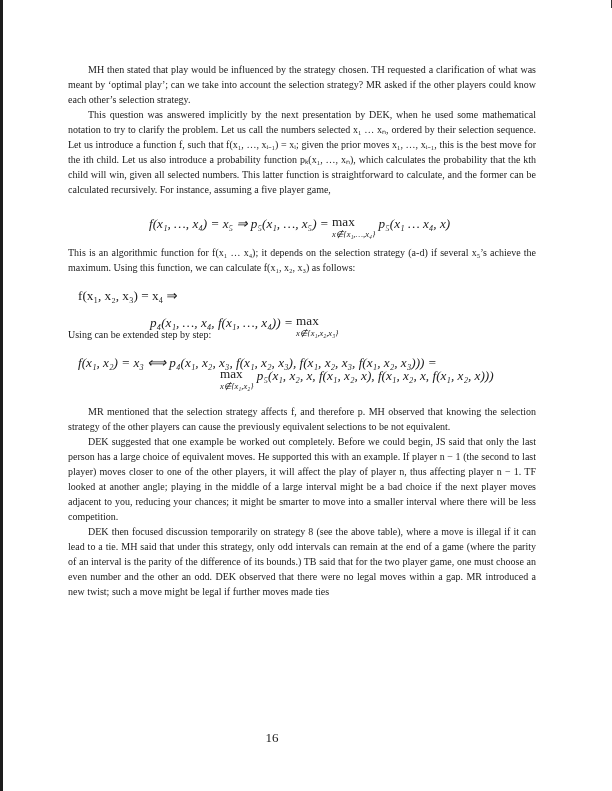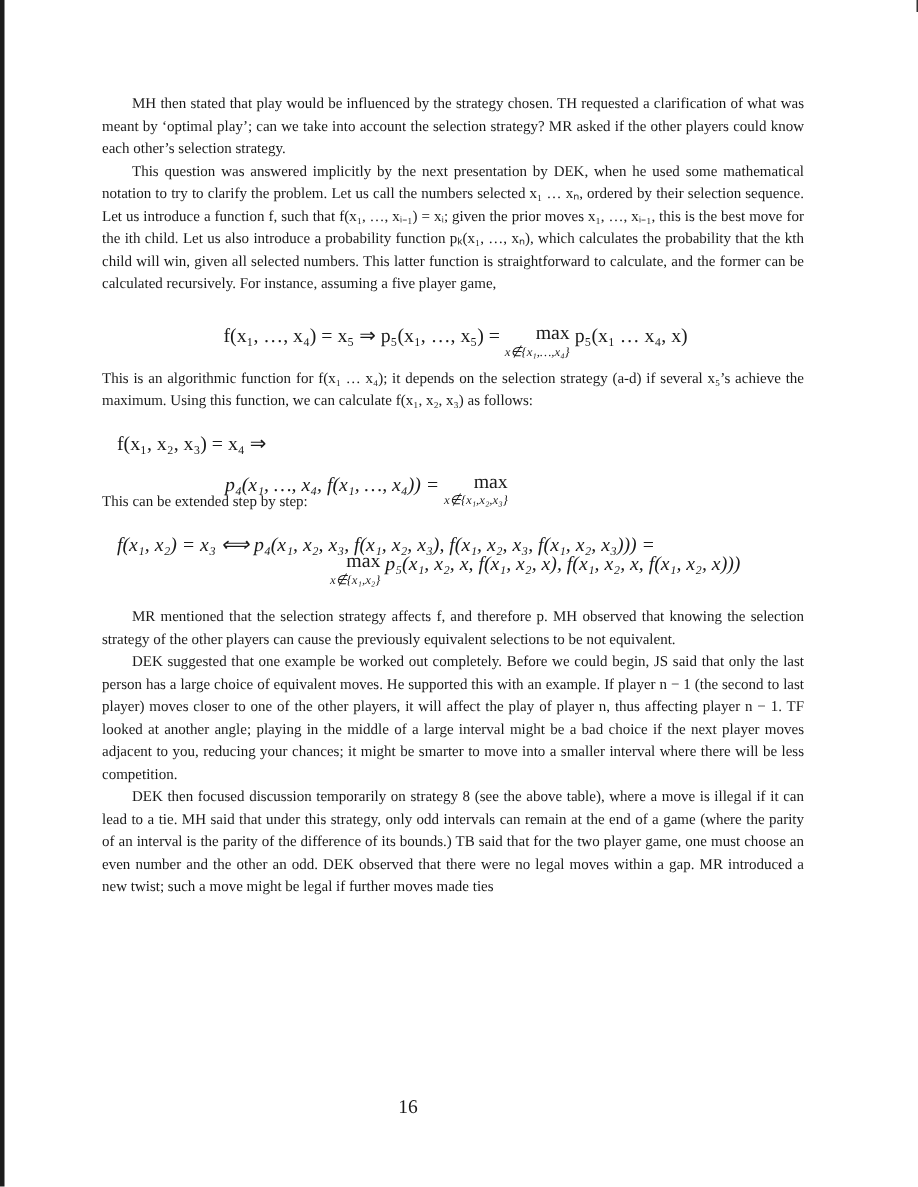--- a/index.html
+++ b/index.html
@@ -6,25 +6,25 @@
     body {
       width: 612px; height: 791px; background: #ffffff; position: relative; overflow: hidden;
       font-family: "DejaVu Serif", "Liberation Serif", serif; color: #1a1a1a;
     }
     .left-edge { position: absolute; left: 0; top: 0; width: 3px; height: 791px; background: #1c1c1c; }
     .top-mark { position: absolute; left: 611px; top: 0; width: 1px; height: 8px; background: #333; }
     .page { position: absolute; left: 68px; top: 62px; width: 468px; }
     p, .line { margin: 0; }
     .para { font-family: Liberation Serif, serif; font-size: 10px; line-height: 15px; text-align: justify; }
     .indent { text-indent: 20px; }
-    .math { }
+    .math { font-style: italic; }
     .eq { font-family: "Liberation Serif", serif; font-size: 13.2px; position: relative; }
     .eq1 { height: 48px; }
     .eq1 .lhs { position: absolute; left: 81px; top: 19px; white-space: nowrap; }
-    .maxop { display: inline-block; text-align: right; vertical-align: top; line-height: 12px; }
+    .maxop { display: inline-block; text-align: left; vertical-align: top; line-height: 12px; }
     .maxop .max { font-style: normal; display: block; }
     .maxop .sub { font-size: 8.5px; display: block; font-style: italic; }
     .eq2 { height: 52px; }
     .eq2 .l1 { position: absolute; left: 10px; top: 13px; white-space: nowrap; }
     .eq2 .l2 { position: absolute; left: 82px; top: 40px; white-space: nowrap; font-style: italic; }
     .eq3 { height: 56px; }
     .eq3 .l1 { position: absolute; left: 10px; top: 13px; white-space: nowrap; font-style: italic; }
     .eq3 .l2 { position: absolute; left: 152px; top: 26px; white-space: nowrap; font-style: italic; }
     .gap1 { height: 6px; }
     .page-number { position: absolute; left: 0; width: 544px; top: 730px; text-align: center; font-family: "Liberation Serif", serif; font-size: 13px; }
@@ -56,21 +56,21 @@
     <div class="l1">f(x₁, x₂, x₃) = x₄ ⇒</div>
     <div class="l2">
       <span>p₄(x₁, …, x₄, f(x₁, …, x₄)) =</span>
       <span class="maxop">
         <span class="max">max</span>
         <span class="sub">x∉{x₁,x₂,x₃}</span>
       </span>
     </div>
   </div>
 
-  <p class="para">This can be extended step by step:</p>
+  <p class="para">Using can be extended step by step:</p>
 
   <div class="eq eq3">
     <div class="l1">f(x₁, x₂) = x₃  ⟺  p₄(x₁, x₂, x₃, f(x₁, x₂, x₃), f(x₁, x₂, x₃, f(x₁, x₂, x₃))) =</div>
     <div class="l2">
       <span class="maxop">
         <span class="max">max</span>
         <span class="sub">x∉{x₁,x₂}</span>
       </span>
       <span>p₅(x₁, x₂, x, f(x₁, x₂, x), f(x₁, x₂, x, f(x₁, x₂, x)))</span>
     </div>

